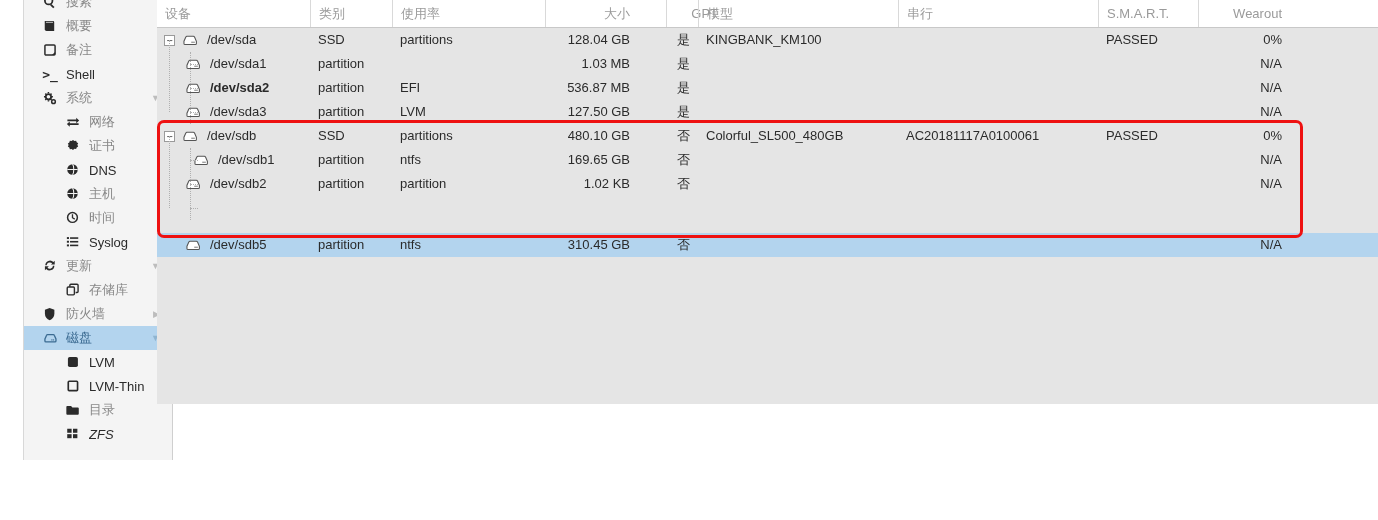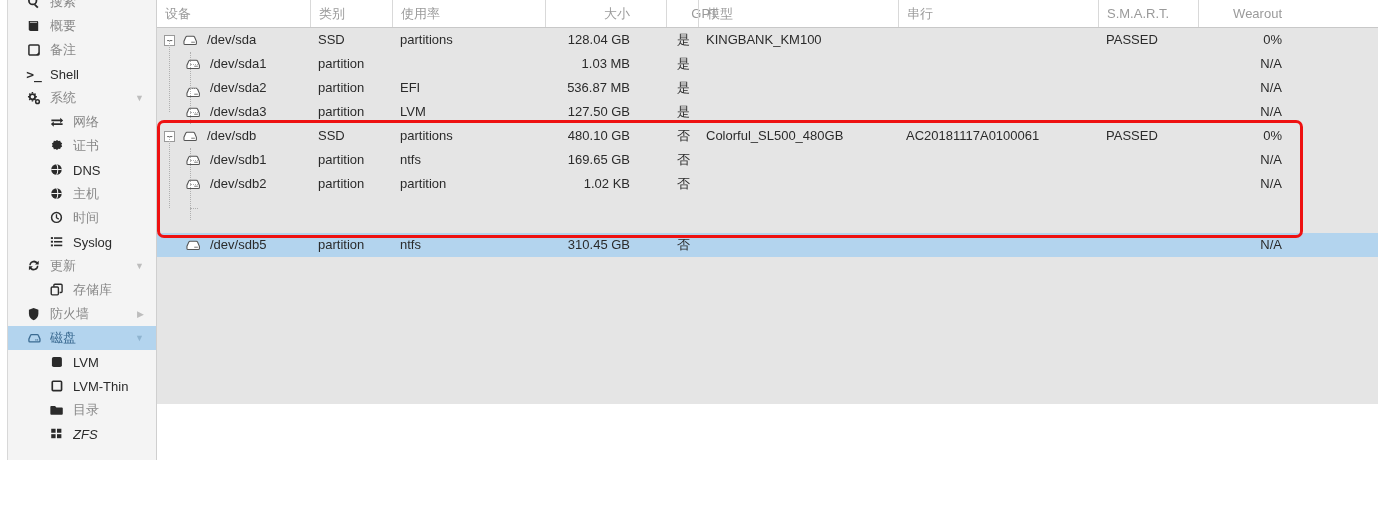--- a/index.html
+++ b/index.html
@@ -12,21 +12,21 @@
     position: relative;
     width: 1378px;
     height: 520px;
     overflow: hidden;
     background: #ffffff;
   }
 
   
   #sidebar {
     position: absolute;
-    left: 0; top: 0;
+    left: 16px; top: 0;
     width: 157px;
     height: 460px;
     background: #f4f4f4;
     border-right: 1px solid #cfcfcf;
     box-sizing: border-box;
     overflow: hidden;
   }
   #sidebar-rail {
     position: absolute;
     left: 0; top: 0;
@@ -422,21 +422,21 @@
             <div class="cell" style="left: 153px; width: 82px;">partition</div>
             <div class="cell right" style="left: 388px; width: 93px;">1.03 MB</div>
             <div class="cell right" style="left: 481px; width: 60px;">是</div>
             <div class="cell" style="left: 541px; width: 200px;"></div>
             <div class="cell" style="left: 741px; width: 200px;"></div>
             <div class="cell" style="left: 941px; width: 100px;"></div>
             <div class="cell right" style="left: 1041px; width: 92px;">N/A</div>
           </div>
           <div class="trow">
             <div class="cell dev" style="left: 0px; width: 153px;">
-              <div style="display: flex; align-items: flex-end; padding-left: 28px;">
+              <div style="display: flex; align-items: center; padding-left: 28px; font-weight: bold;">
                 <span class="devicon" style="margin-left: 0px;"><svg width="16" height="16" viewBox="0 0 18 18" fill="none">
                     <path d="M2.2 10.4l2.1-4.8c.2-.5.7-.9 1.3-.9h7.2c.6 0 1.1.4 1.3.9l2.1 4.8v2.4c0 .7-.6 1.2-1.2 1.2H3.4c-.7 0-1.2-.5-1.2-1.2z" stroke="#555" stroke-width="1.2" fill="#fff"></path>
                     <rect x="10.6" y="10.9" width="1.5" height="1.2" fill="#555"></rect>
                     <rect x="12.7" y="10.9" width="1.5" height="1.2" fill="#555"></rect>
                   </svg></span>
                 <span class="devname" style="margin-left: 9px;">/dev/sda2</span>
               </div>
             </div>
             <div class="cell" style="left: 153px; width: 82px;">partition</div>
             <div class="cell" style="left: 235px; width: 153px;">EFI</div>
@@ -483,21 +483,21 @@
             <div class="cell" style="left: 235px; width: 153px;">partitions</div>
             <div class="cell right" style="left: 388px; width: 93px;">480.10 GB</div>
             <div class="cell right" style="left: 481px; width: 60px;">否</div>
             <div class="cell" style="left: 541px; width: 200px;">Colorful_SL500_480GB</div>
             <div class="cell" style="left: 741px; width: 200px;">AC20181117A0100061</div>
             <div class="cell" style="left: 941px; width: 100px;">PASSED</div>
             <div class="cell right" style="left: 1041px; width: 92px;">0%</div>
           </div>
           <div class="trow">
             <div class="cell dev" style="left: 0px; width: 153px;">
-              <div style="display: flex; align-items: center; padding-left: 28px;">
+              <div style="display: flex; align-items: center; padding-left: 36px;">
                 <span class="devicon" style="margin-left: 0px;"><svg width="16" height="16" viewBox="0 0 18 18" fill="none">
                     <path d="M2.2 10.4l2.1-4.8c.2-.5.7-.9 1.3-.9h7.2c.6 0 1.1.4 1.3.9l2.1 4.8v2.4c0 .7-.6 1.2-1.2 1.2H3.4c-.7 0-1.2-.5-1.2-1.2z" stroke="#555" stroke-width="1.2" fill="#fff"></path>
                     <rect x="10.6" y="10.9" width="1.5" height="1.2" fill="#555"></rect>
                     <rect x="12.7" y="10.9" width="1.5" height="1.2" fill="#555"></rect>
                   </svg></span>
                 <span class="devname" style="margin-left: 9px;">/dev/sdb1</span>
               </div>
             </div>
             <div class="cell" style="left: 153px; width: 82px;">partition</div>
             <div class="cell" style="left: 235px; width: 153px;">ntfs</div>

